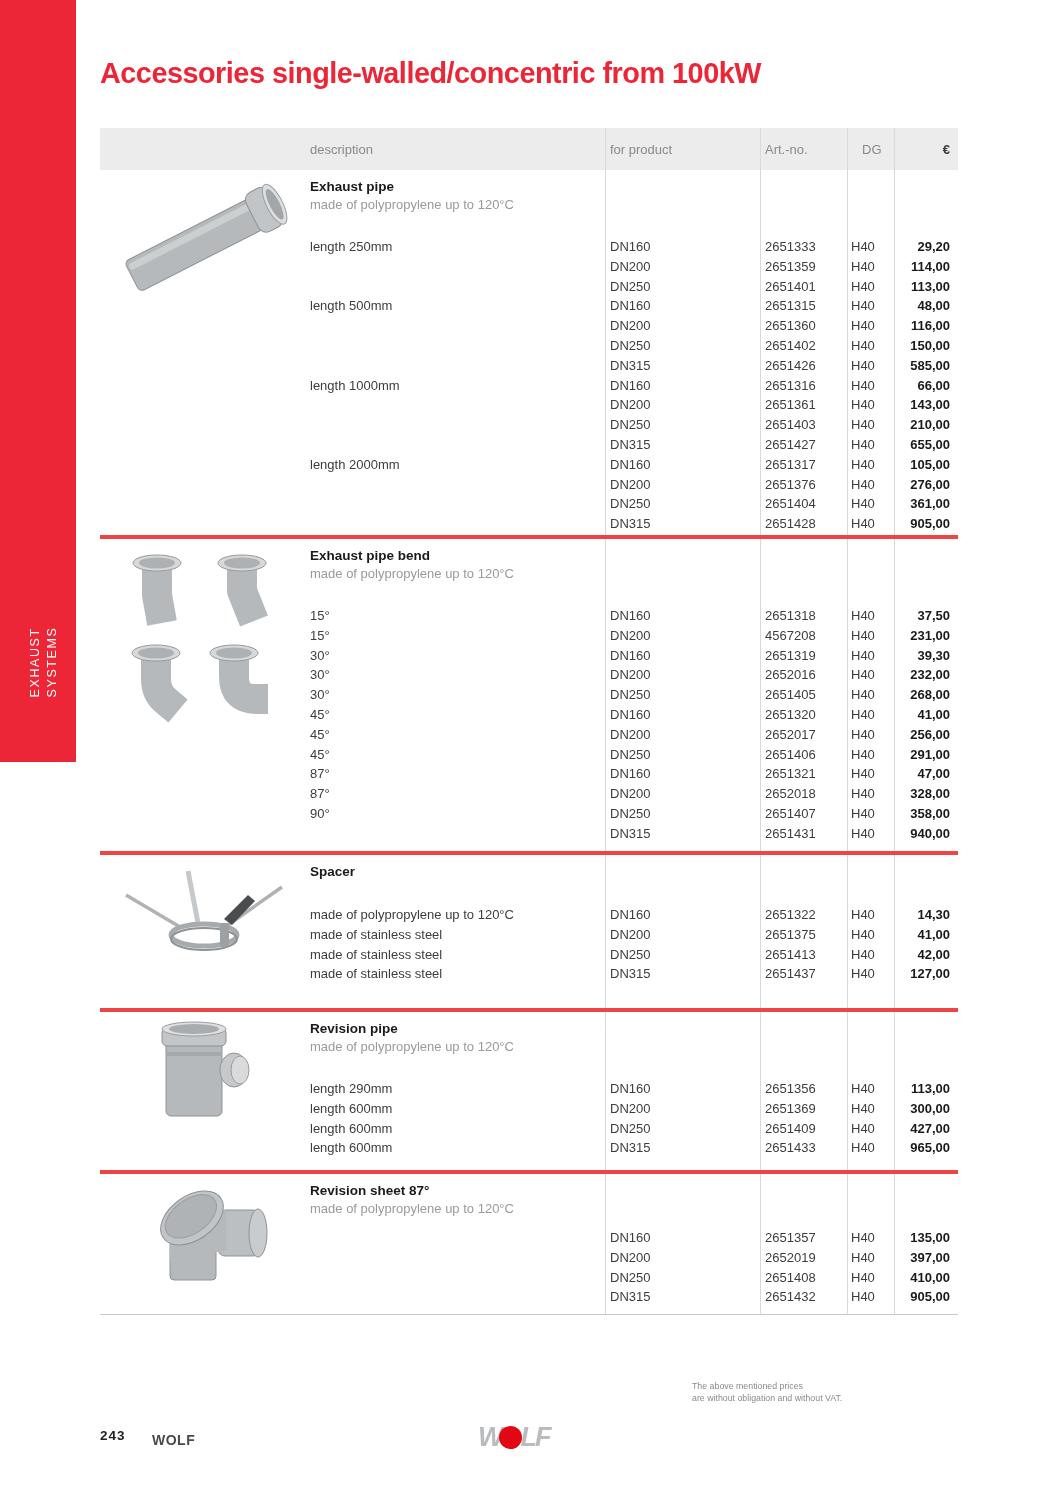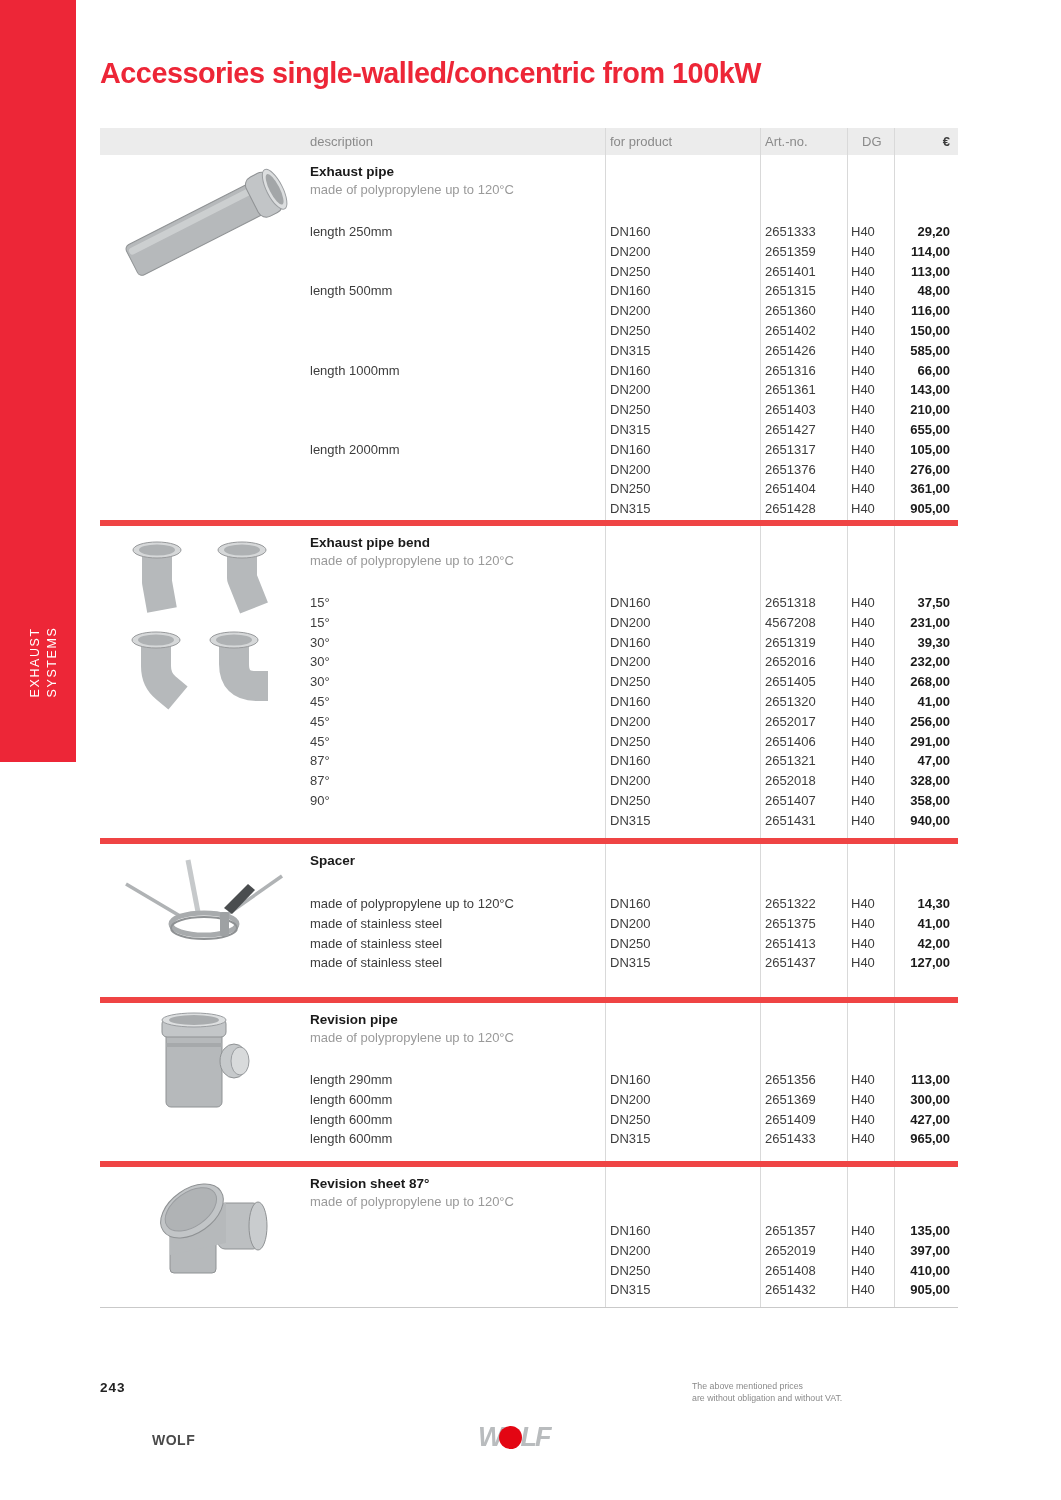--- a/index.html
+++ b/index.html
@@ -16,50 +16,50 @@
   }
   
   .page-title{
     position:absolute;left:100px;top:56px;color:#ED2637;font-size:30px;font-weight:bold;
     letter-spacing:-0.5px;transform:scaleX(0.96);transform-origin:left;white-space:nowrap;
   }
   
   .tablewrap{position:absolute;left:100px;top:128px;width:858px;border-bottom:1px solid #c9c9c9;}
   .thead{
     position:relative;display:grid;grid-template-columns:200px 305px 155px 87px 47px 64px;
-    height:27px;align-items:center;background:#ececec;color:#8a8a8a;font-size:13px;
+    height:42px;align-items:center;background:#ececec;color:#8a8a8a;font-size:13px;
   }
   .th-desc{grid-column:2;padding-left:10px;}
   .th-prod{grid-column:3;padding-left:5px;}
   .th-art{grid-column:4;padding-left:5px;}
   .th-dg{grid-column:5;padding-left:15px;}
   .th-eur{grid-column:6;text-align:right;padding-right:8px;font-weight:bold;color:#3c3c3c;}
   .section{position:relative;}
-  .section + .section{border-top:6px solid #ef4444;}
+  .section + .section{border-top:4px solid #ef4444;}
   .s1{min-height:365px;} .s2{min-height:312px;} .s3{min-height:153px;}
   .s4{min-height:158px;} .s5{min-height:140px;}
   .vd{position:absolute;top:0;bottom:0;width:1px;background:#d9d9d9;}
   .vd1{left:505px;} .vd2{left:660px;} .vd3{left:747px;} .vd4{left:794px;}
   .thead .vd{top:0;bottom:0;}
   .sec-head{margin-left:210px;padding-top:8px;}
   .sec-title{font-size:13.5px;font-weight:bold;color:#1a1a1a;line-height:18px;}
   .sec-sub{font-size:13px;color:#9a9a9a;line-height:17px;}
   .rows{margin-left:200px;}
   .gap24{margin-top:24px;} .gap11{margin-top:11px;}
   .row{display:grid;grid-template-columns:305px 155px 87px 47px 64px;height:19.8px;line-height:19.8px;font-size:13px;color:#3d3d3d;}
   .c-desc{padding-left:10px;}
   .c-prod{padding-left:5px;}
   .c-art{padding-left:5px;}
   .c-dg{padding-left:4px;}
   .c-price{text-align:right;padding-right:8px;font-weight:bold;color:#1a1a1a;}
   .prodimg{position:absolute;}
   .img1{left:14px;top:8px;} .img2{left:24px;top:8px;} .img3{left:8px;top:6px;}
   .img4{left:48px;top:8px;} .img5{left:42px;top:6px;}
   
-  .pageno{position:absolute;left:100px;top:1380px;font-size:13.5px;font-weight:bold;color:#222222;letter-spacing:1px;}
+  .pageno{position:absolute;left:100px;top:1428px;font-size:13.5px;font-weight:bold;color:#222222;letter-spacing:1px;}
   .brand-sm{position:absolute;left:152px;top:1432px;font-size:14px;font-weight:bold;color:#4a4a4a;letter-spacing:0.5px;}
   .logo{position:absolute;left:478px;top:1424px;display:flex;align-items:center;}
   .logo .ltr{font-size:27px;font-weight:bold;font-style:italic;color:#b9bcbe;letter-spacing:-2px;line-height:27px;}
   .logo .dot{width:23px;height:23px;border-radius:50%;background:#e30613;margin:0 -2px;}
   .footnote{position:absolute;left:692px;top:1381px;font-size:8.8px;color:#8a8a8a;line-height:11.5px;}
 </style>
 </head>
 <body>
 
 <div class="redbar"></div>

